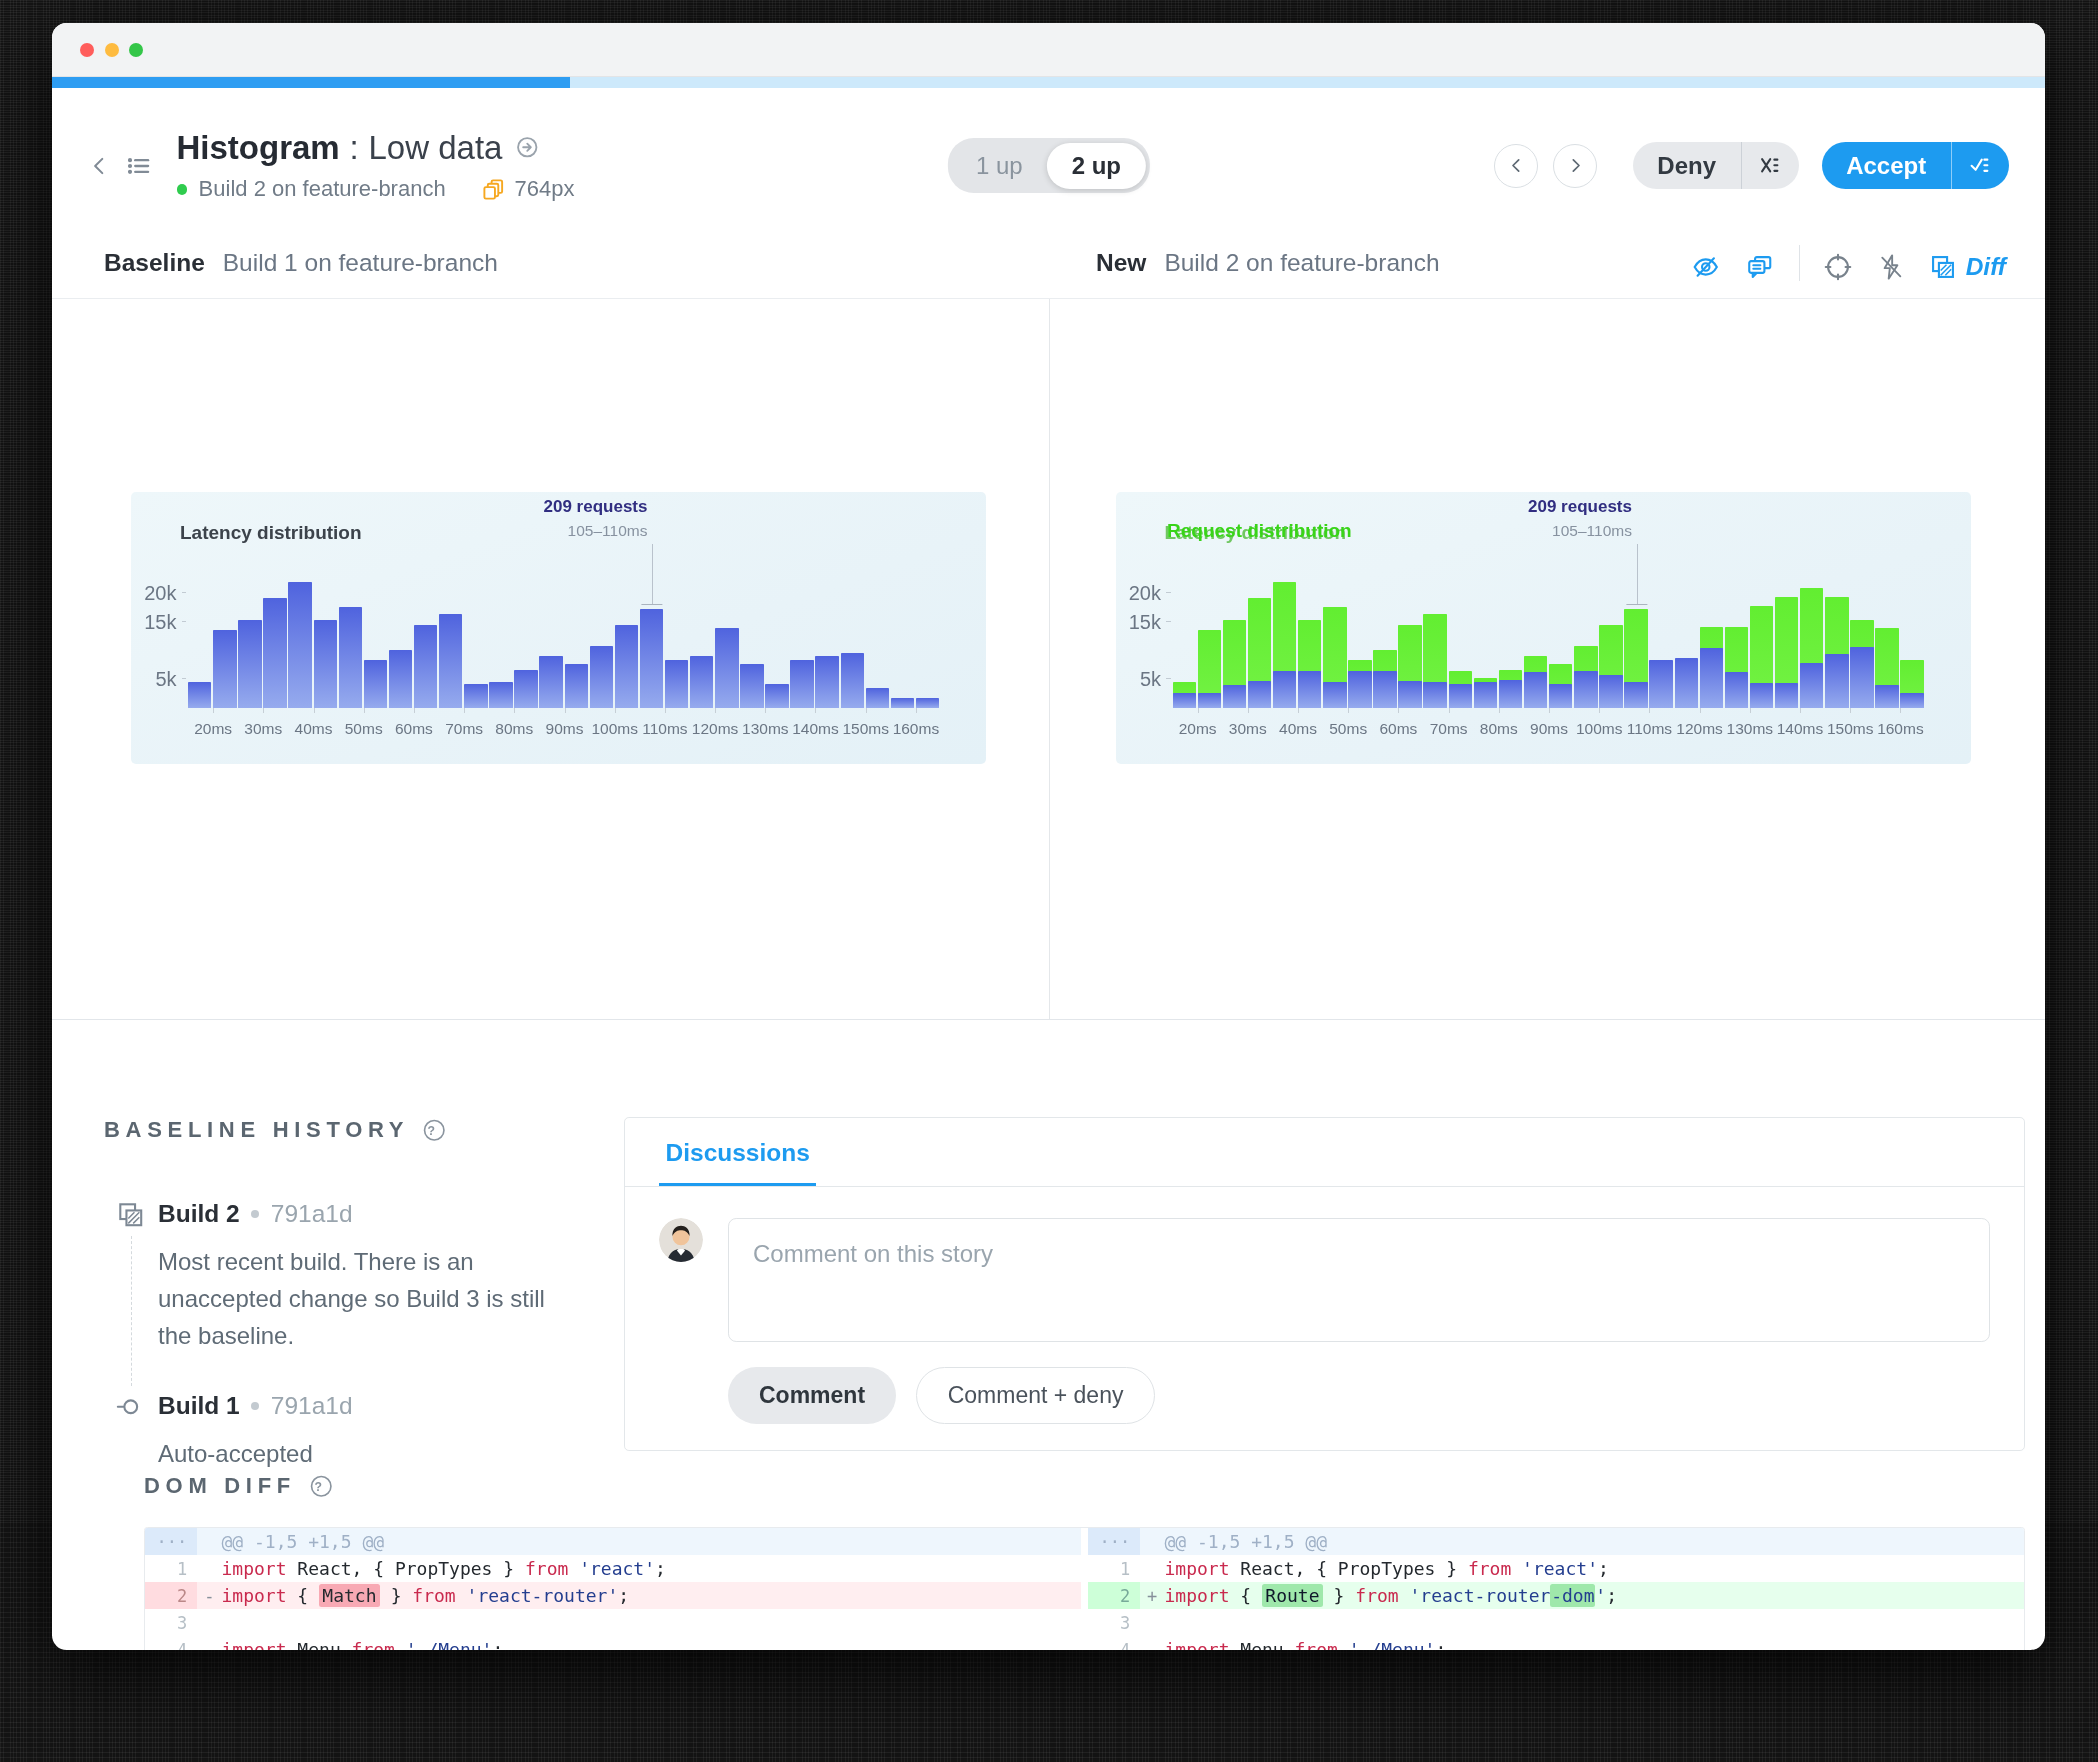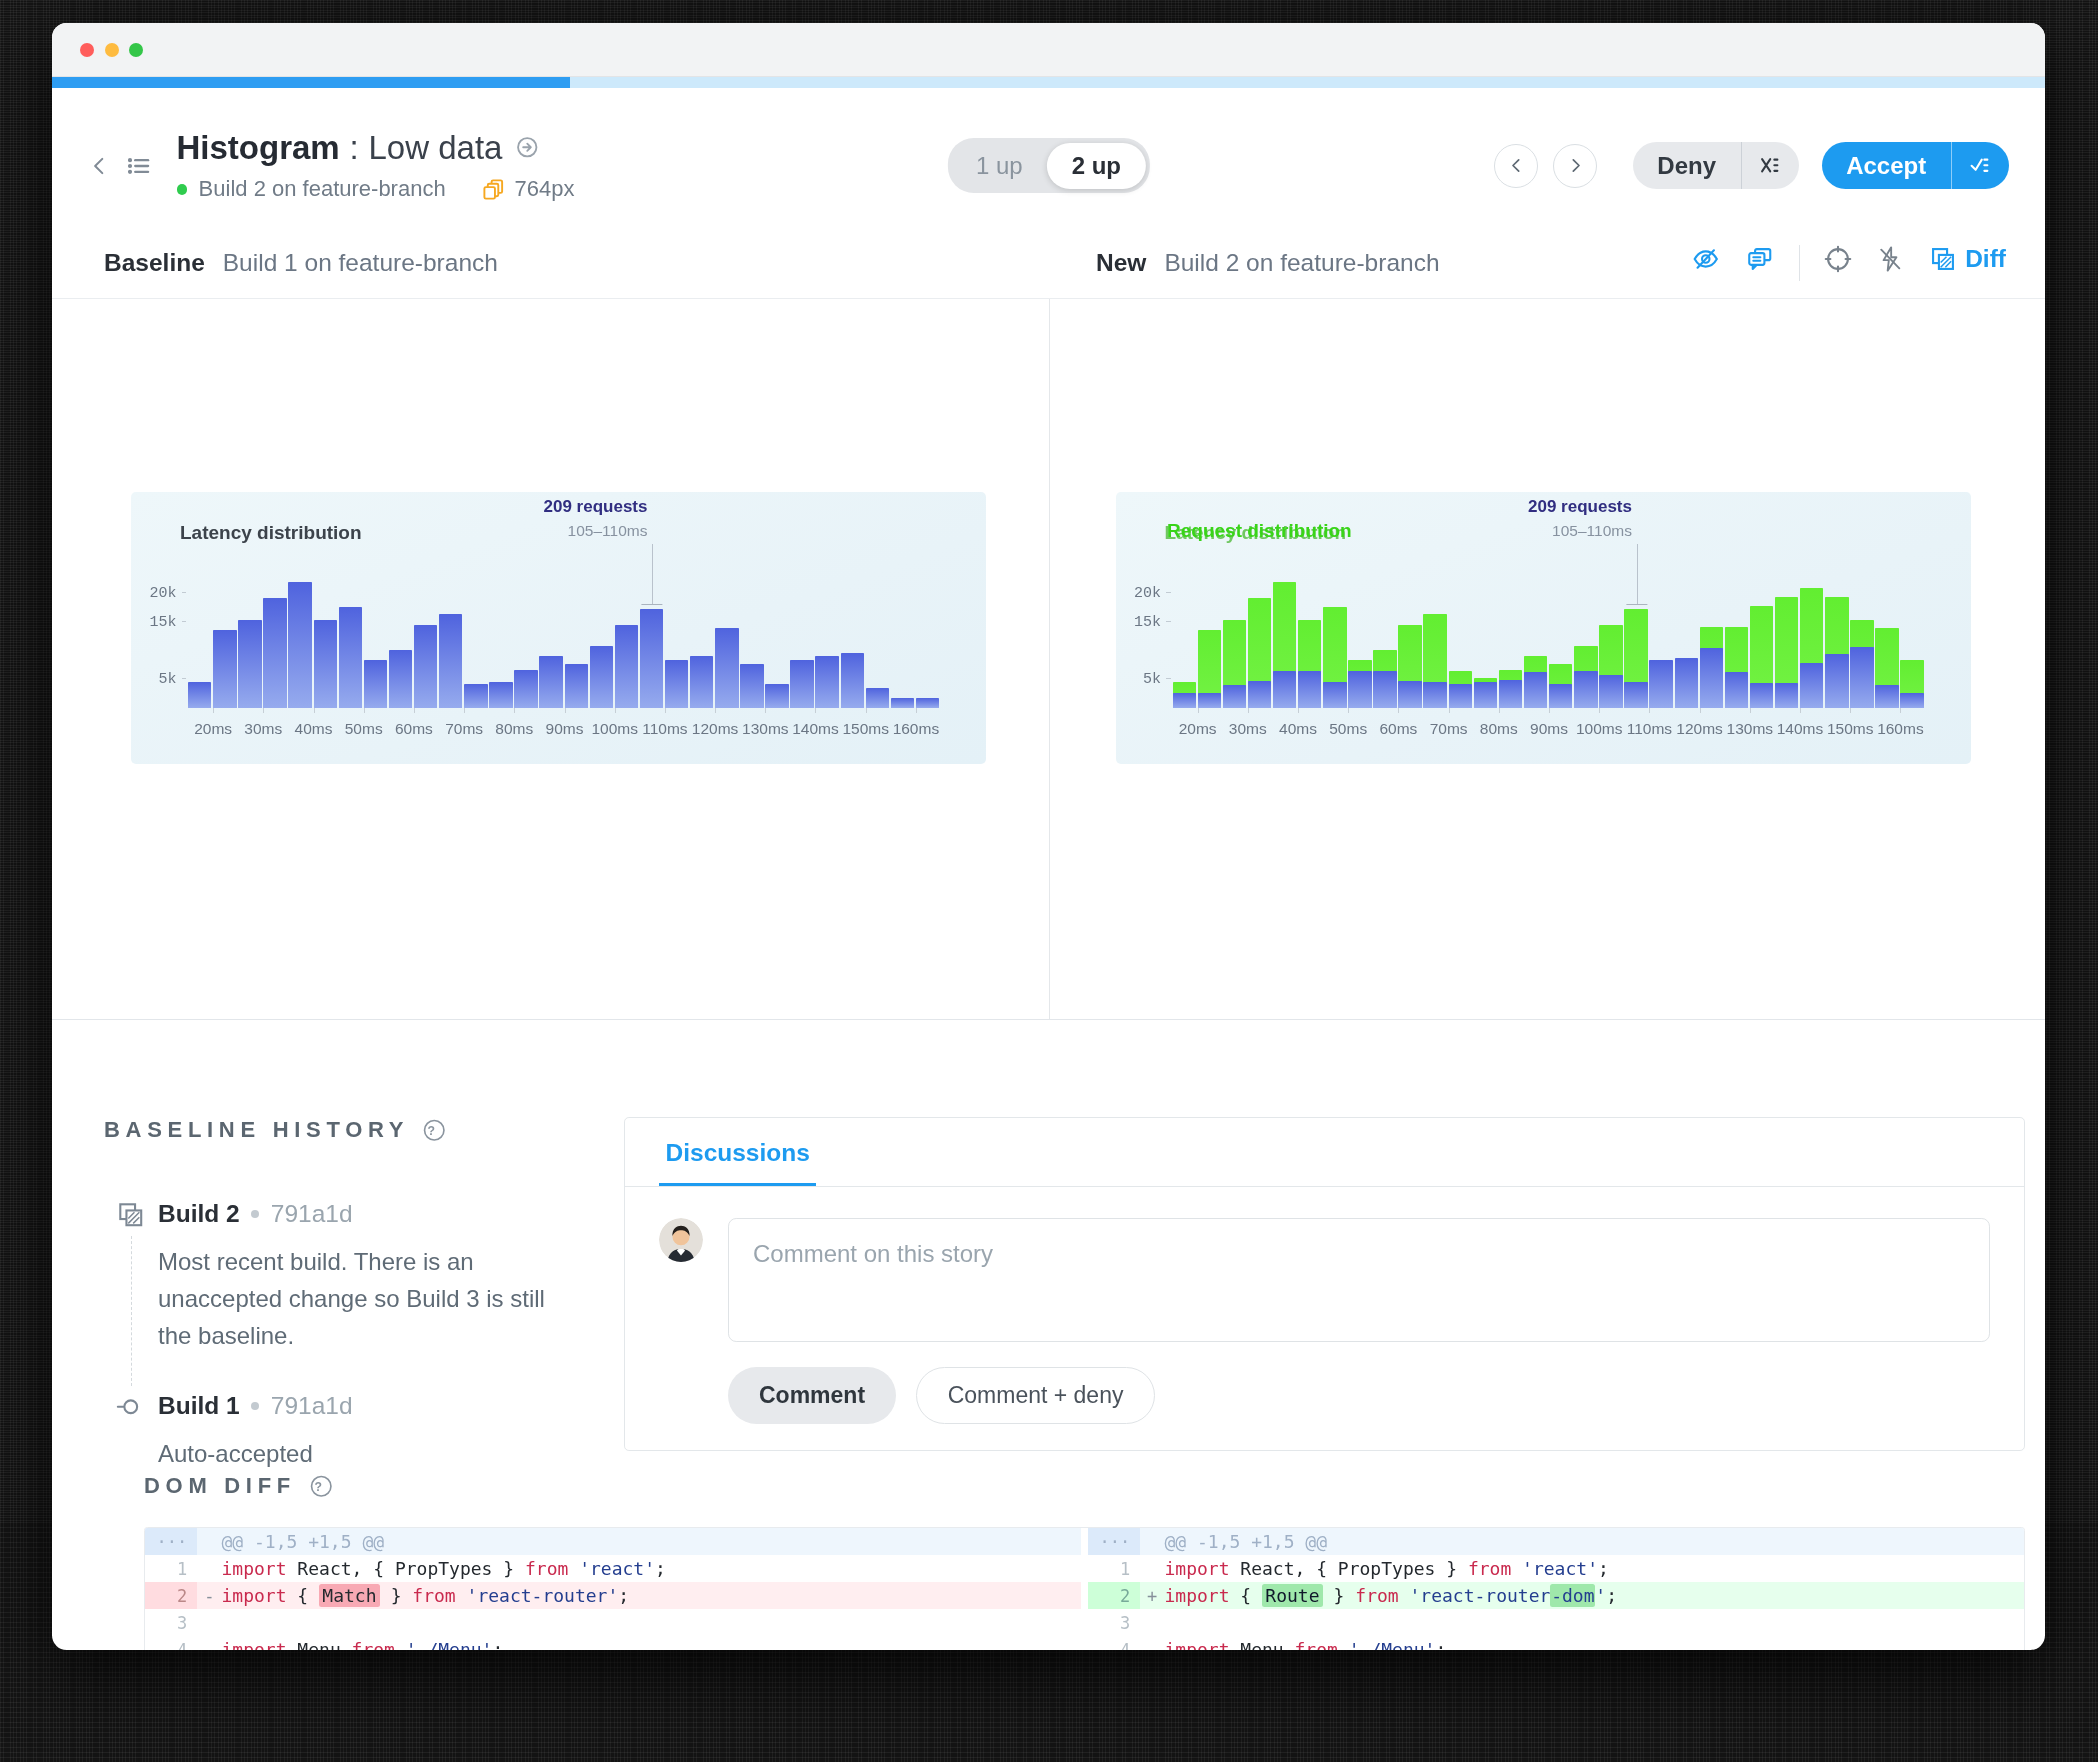--- a/index.html
+++ b/index.html
@@ -47,41 +47,41 @@
   .pill .ico { display:flex; align-items:center; padding:0 16.4px; }
   .pill.deny .ico { border-left:0.8px solid #ccd1d7; }
   .pill.accept .ico { border-left:0.8px solid rgba(255,255,255,.5); }
 
   
   .compare-header { position:absolute; top:214px; left:52px; right:39px; height:52px; display:flex; }
   .half { width:50%; display:flex; align-items:center; font-size:24.5px; }
   .half .lbl { font-weight:700; color:#2a2f36; margin-right:18px; }
   .half .bld { color:#6b7684; font-weight:300; }
   .half-right { padding-left:41px; position:relative; }
-  .cmp-icons { margin-left:auto; display:flex; align-items:flex-start; gap:24.5px; }
+  .cmp-icons { margin-left:auto; display:flex; align-items:flex-end; gap:24.5px;font-style:italic; }
   .cmp-icons .blue { color:#1d9bf0; } .cmp-icons .gray { color:#78828c; }
   .vdiv { width:0.8px; height:36px; background:#dfe3e7; }
   .diff-toggle { display:flex; align-items:center; gap:8.2px; color:#1d9bf0; font-size:24.5px; font-weight:700; }
 
   
   .panes { position:absolute; top:275px; left:0; right:0; height:722px; border-top:0.8px solid #eaedf0; border-bottom:0.8px solid #e2e6ea; }
   .pane-divider { position:absolute; left:50%; top:0; bottom:0; width:0.8px; background:#e4e7ea; }
 
   .chart { position:absolute; width:855px; height:272px; border-radius:4.9px;
     background:linear-gradient(160deg,#eef7fa 0%,#e8f3f8 60%,#e4f1f7 100%); }
   .chart.left { left:79px; top:193px; }
   .chart.right { left:calc(50% + 67px); top:193px; }
   .chart-title { position:absolute; left:49px; top:29.5px; font-size:19px; font-weight:700; color:#3c434b; }
   .chart-title .glitch-old { position:absolute; left:0; top:0; color:#2fae12; opacity:.65; white-space:nowrap; }
   .chart-title .glitch-new { position:absolute; left:2.5px; top:-1.6px; color:#38d418; white-space:nowrap; }
   .plot { position:absolute; left:57px; right:45px; top:0; bottom:56px; }
   .bar { position:absolute; bottom:0; border-radius:0.8px 0.8px 0 0; }
   .bar.blue { background:linear-gradient(180deg,#4f63de 0%,#96abee 100%); }
   .bar.green { background:linear-gradient(180deg,#62ee31 0%,#74f245 100%); }
-  .ylabel { position:absolute; right:calc(100% + 11.5px); transform:translateY(50%); font-size:15px; color:#6b7684; white-space:nowrap;font-family:Liberation Mono, monospace; }
+  .ylabel { position:absolute; right:calc(100% + 11.5px); transform:translateY(50%); font-size:20px; color:#6b7684; white-space:nowrap; }
   .ytickmark { position:absolute; left:-6.5px; width:4.9px; height:0.8px; background:#c2cbd3; }
   .xlabel { position:absolute; top:calc(100% + 11.5px); transform:translateX(-50%); font-size:15.5px; color:#6b7684; white-space:nowrap; }
   .xtickmark { position:absolute; top:100%; width:0.8px; height:4.9px; background:#c6cfd6; }
   .annot { position:absolute; top:4.9px; width:0; }
   .annot-text { position:absolute; right:4.9px; width:262px; text-align:right; }
   .annot-val { font-size:17px; font-weight:700; color:#312e81; }
   .annot-range { font-size:15.5px; color:#8792a0; margin-top:4.9px; }
   .annot-line { position:absolute; left:0; width:0.8px; background:#b9c2cc; }
   .annot-cap { position:absolute; width:21px; height:1.6px; background:#aab4bf; transform:translateX(-10.6px); }
 

